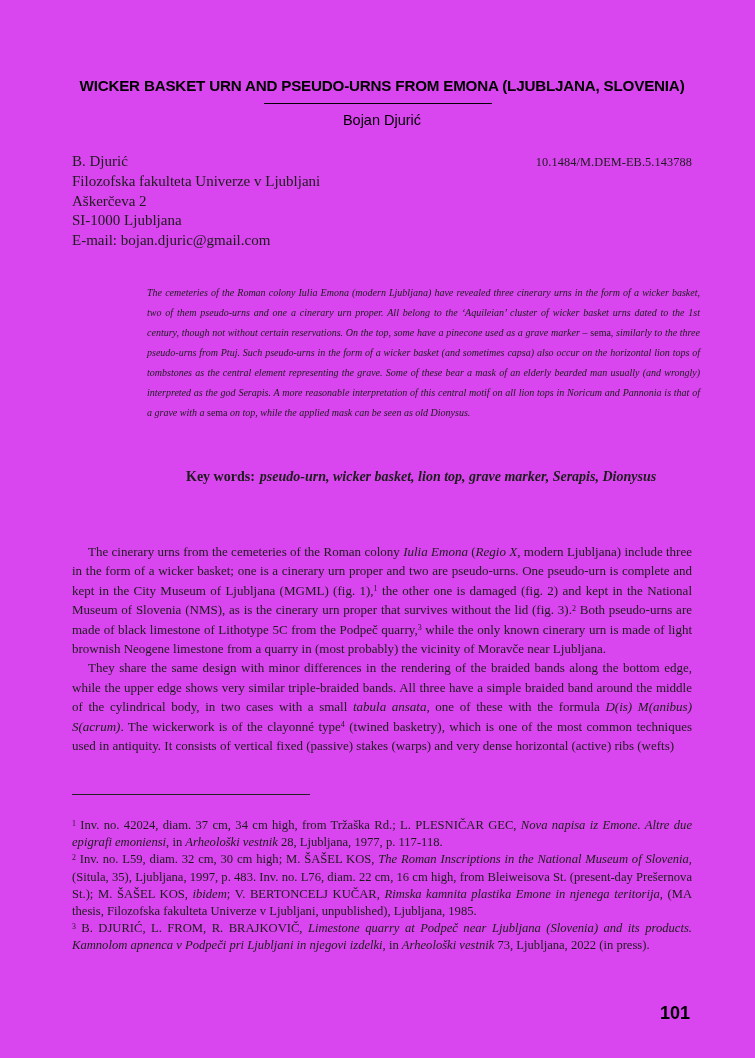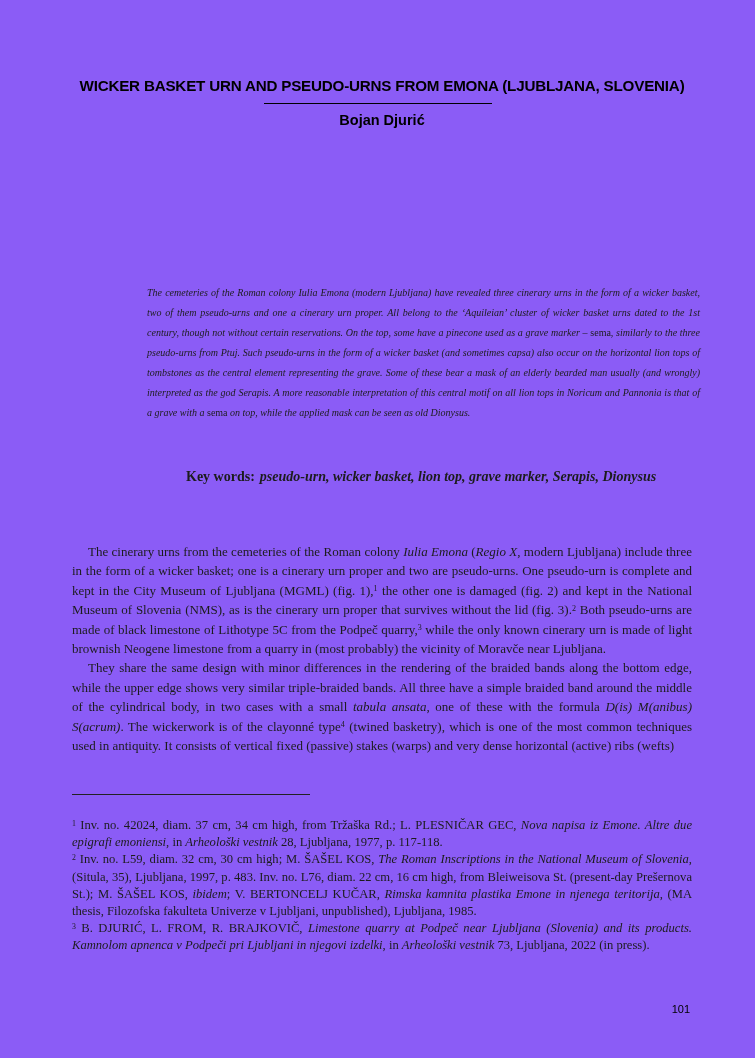--- a/index.html
+++ b/index.html
@@ -4,21 +4,21 @@
 <style>
   html, body {
     margin: 0;
     padding: 0;
     background: #ffffff;
   }
   .page {
     position: relative;
     width: 755px;
     height: 1058px;
-    background: #8b5cf6;
+    background: #d946ef;
     color: #1c1c1c;
     font-family: "Liberation Serif", serif;
     overflow: hidden;
   }
   .paper-title {
     position: absolute;
     top: 77px;
     left: 72px;
     width: 620px;
     margin: 0;
@@ -37,21 +37,21 @@
     width: 228px;
     border-top: 1.5px solid #000000;
   }
   .author-name {
     position: absolute;
     top: 112px;
     left: 72px;
     width: 620px;
     text-align: center;
     font-family: "Liberation Sans", sans-serif;
-    font-weight: bold;
+    font-weight: normal;
     font-size: 14.5px;
     color: #000000;
   }
   .address-block {
     position: absolute;
     top: 152px;
     left: 72px;
     width: 620px;
     font-size: 15px;
     line-height: 19.4px;
@@ -124,22 +124,22 @@
   .footnotes p {
     margin: 0;
   }
   .page-number {
     position: absolute;
     top: 1003px;
     left: 72px;
     width: 618px;
     text-align: right;
     font-family: "Liberation Sans", sans-serif;
-    font-weight: normal;
-    font-size: 11px;
+    font-weight: bold;
+    font-size: 18px;
     color: #000000;
   }
   
   .seg-i { font-style: italic; }
   .seg-r { font-style: normal; }
   .seg-sup {
     font-size: 0.62em;
     position: relative;
     top: -0.45em;
     line-height: 0;
@@ -147,20 +147,30 @@
 </style>
 </head>
 <body>
 
 <div class="page">
 
   <h1 class="paper-title">WICKER BASKET URN AND PSEUDO-URNS FROM EMONA (LJUBLJANA, SLOVENIA)</h1>
   <div class="title-rule"></div>
   <div class="author-name">Bojan Djurić</div>
 
+  <div class="address-block">
+    <div class="addr-row">
+      <span>B. Djurić</span>
+      <span class="doi">10.1484/M.DEM-EB.5.143788</span>
+    </div>
+    <div>Filozofska fakulteta Univerze v Ljubljani</div>
+    <div>Aškerčeva 2</div>
+    <div>SI-1000 Ljubljana</div>
+    <div>E-mail: bojan.djuric@gmail.com</div>
+  </div>
 
   <div class="abstract"><span>The cemeteries of the Roman colony Iulia Emona (modern Ljubljana) have revealed three cinerary urns in the form of a wicker basket, two of them pseudo-urns and one a cinerary urn proper. All belong to the ‘Aquileian’ cluster of wicker basket urns dated to the 1st century, though not without certain reservations. On the top, some have a pinecone used as a grave marker – </span><span class="seg-r">sema</span><span>, similarly to the three pseudo-urns from Ptuj. Such pseudo-urns in the form of a wicker basket (and sometimes capsa) also occur on the horizontal lion tops of tombstones as the central element representing the grave. Some of these bear a mask of an elderly bearded man usually (and wrongly) interpreted as the god Serapis. A more reasonable interpretation of this central motif on all lion tops in Noricum and Pannonia is that of a grave with a </span><span class="seg-r">sema</span><span> on top, while the applied mask can be seen as old Dionysus.</span></div>
 
   <div class="keywords">
     <span class="kw-label">Key words:</span><span class="kw-text">pseudo-urn, wicker basket, lion top, grave marker, Serapis, Dionysus</span>
   </div>
 
   <div class="body-text">
     <p><span>The cinerary urns from the cemeteries of the Roman colony </span><span class="seg-i">Iulia Emona</span><span> (</span><span class="seg-i">Regio X</span><span>, modern Ljubljana) include three in the form of a wicker basket; one is a cinerary urn proper and two are pseudo-urns. One pseudo-urn is complete and kept in the City Museum of Ljubljana (MGML) (fig. 1),</span><span class="seg-sup">1</span><span> the other one is damaged (fig. 2) and kept in the National Museum of Slovenia (NMS), as is the cinerary urn proper that survives without the lid (fig. 3).</span><span class="seg-sup">2</span><span> Both pseudo-urns are made of black limestone of Lithotype 5C from the Podpeč quarry,</span><span class="seg-sup">3</span><span> while the only known cinerary urn is made of light brownish Neogene limestone from a quarry in (most probably) the vicinity of Moravče near Ljubljana.</span></p>
     <p><span>They share the same design with minor differences in the rendering of the braided bands along the bottom edge, while the upper edge shows very similar triple-braided bands. All three have a simple braided band around the middle of the cylindrical body, in two cases with a small </span><span class="seg-i">tabula ansata</span><span>, one of these with the formula </span><span class="seg-i">D(is) M(anibus) S(acrum)</span><span>. The wickerwork is of the clayonné type</span><span class="seg-sup">4</span><span> (twined basketry), which is one of the most common techniques used in antiquity. It consists of vertical fixed (passive) stakes (warps) and very dense horizontal (active) ribs (wefts)</span></p>

